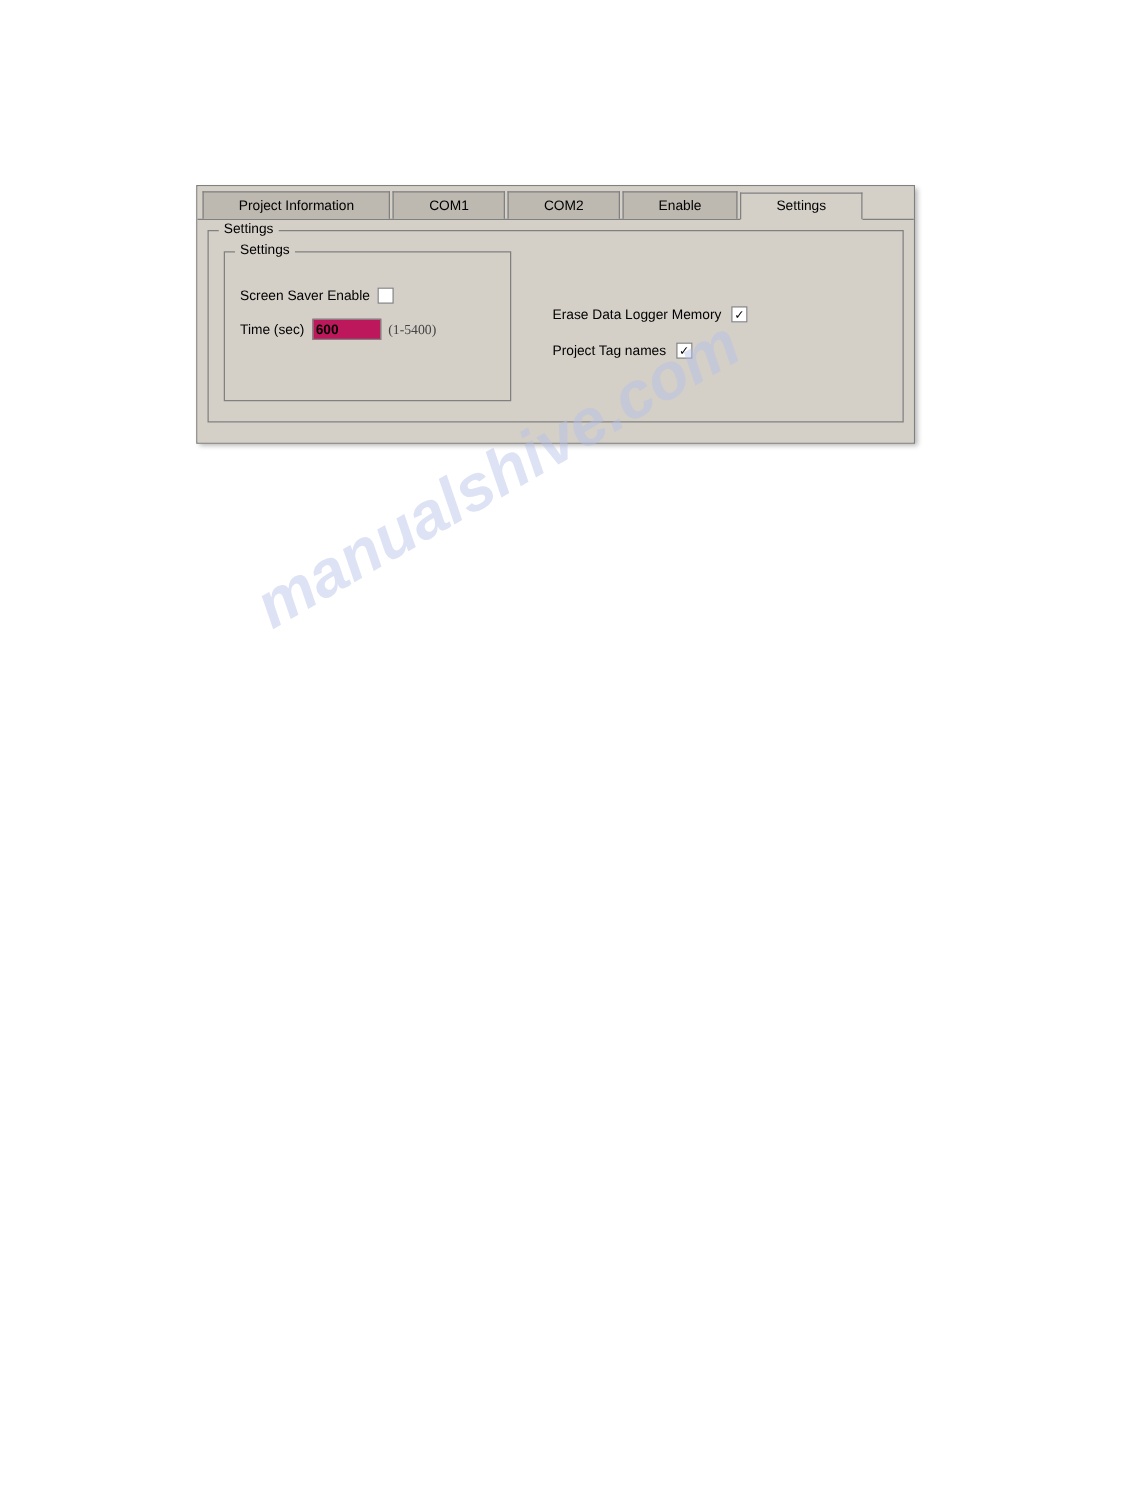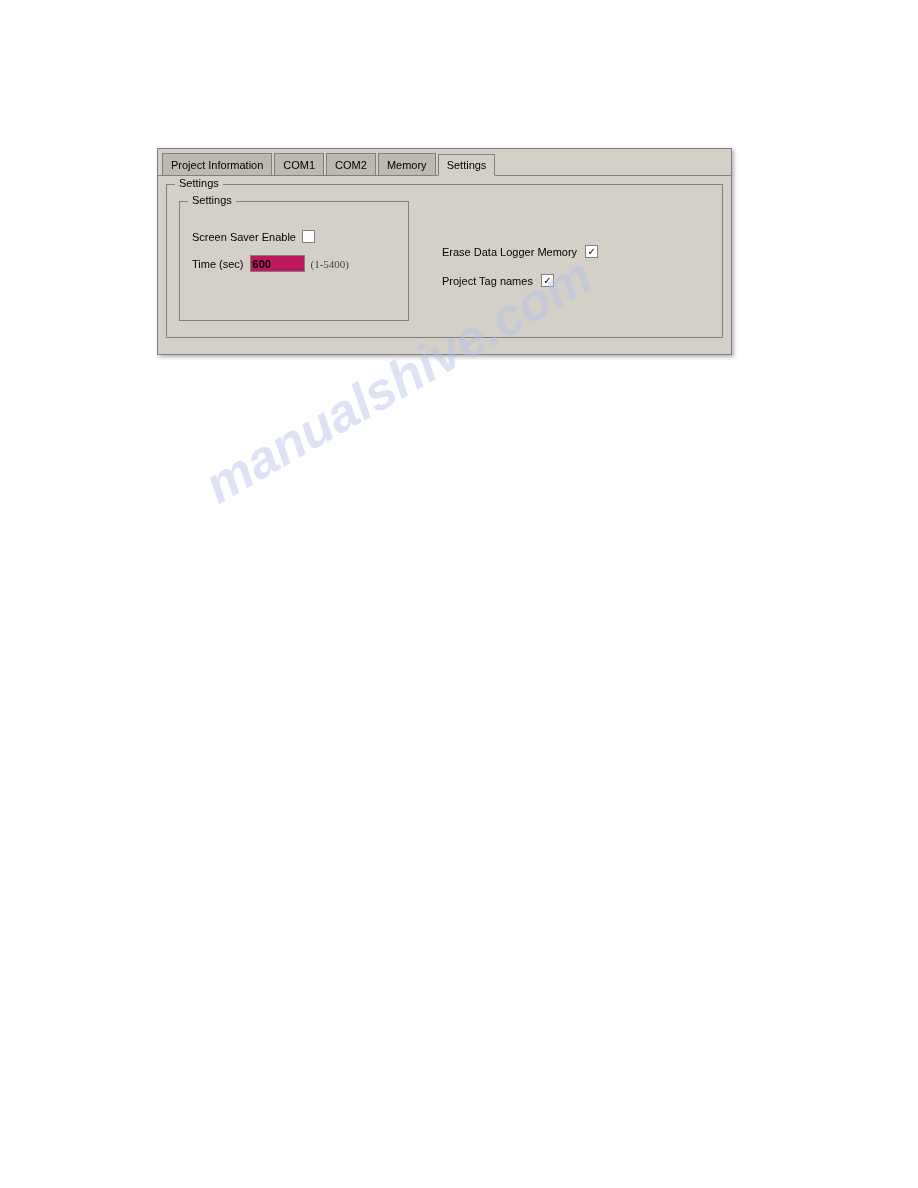--- a/index.html
+++ b/index.html
@@ -46,21 +46,21 @@
     .tab-bar {
       display: flex;
       flex-direction: row;
       align-items: flex-end;
       padding: 4px 4px 0 4px;
       background-color: #d4d0c8;
       border-bottom: 1px solid #808080;
     }
 
     .tab {
-      padding: 3px 8px;
+      padding: 3px 28px;
       background-color: #d4d0c8;
       border: 1px solid #808080;
       border-bottom: none;
       cursor: pointer;
       font-size: 11px;
       margin-right: 2px;
       height: 22px;
       display: flex;
       align-items: center;
       position: relative;
@@ -213,21 +213,21 @@
     <div class="tab">
       <span>Project Information</span>
     </div>
     <div class="tab">
       <span>COM1</span>
     </div>
     <div class="tab">
       <span>COM2</span>
     </div>
     <div class="tab">
-      <span>Memory</span>
+      <span>Enable</span>
     </div>
     <div class="tab active">
       <span>Settings</span>
     </div>
   </div>
 
   <div class="dialog-content">
     <div class="outer-group">
       <span class="outer-group-legend">Settings</span>
 

